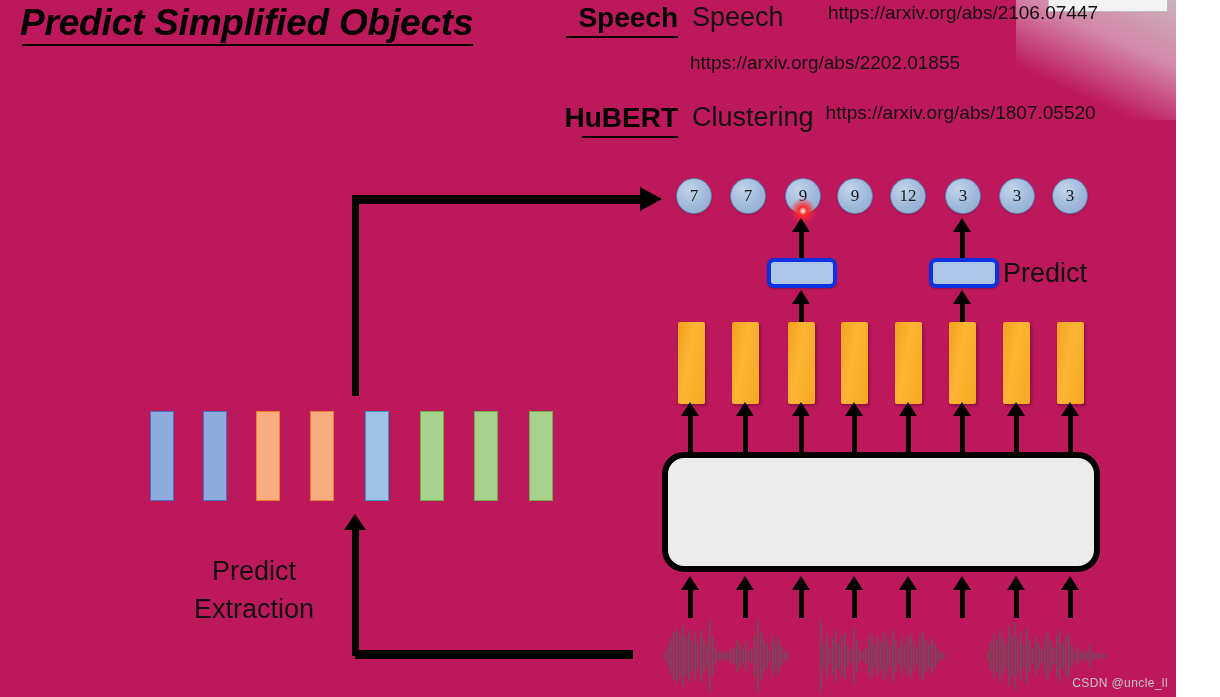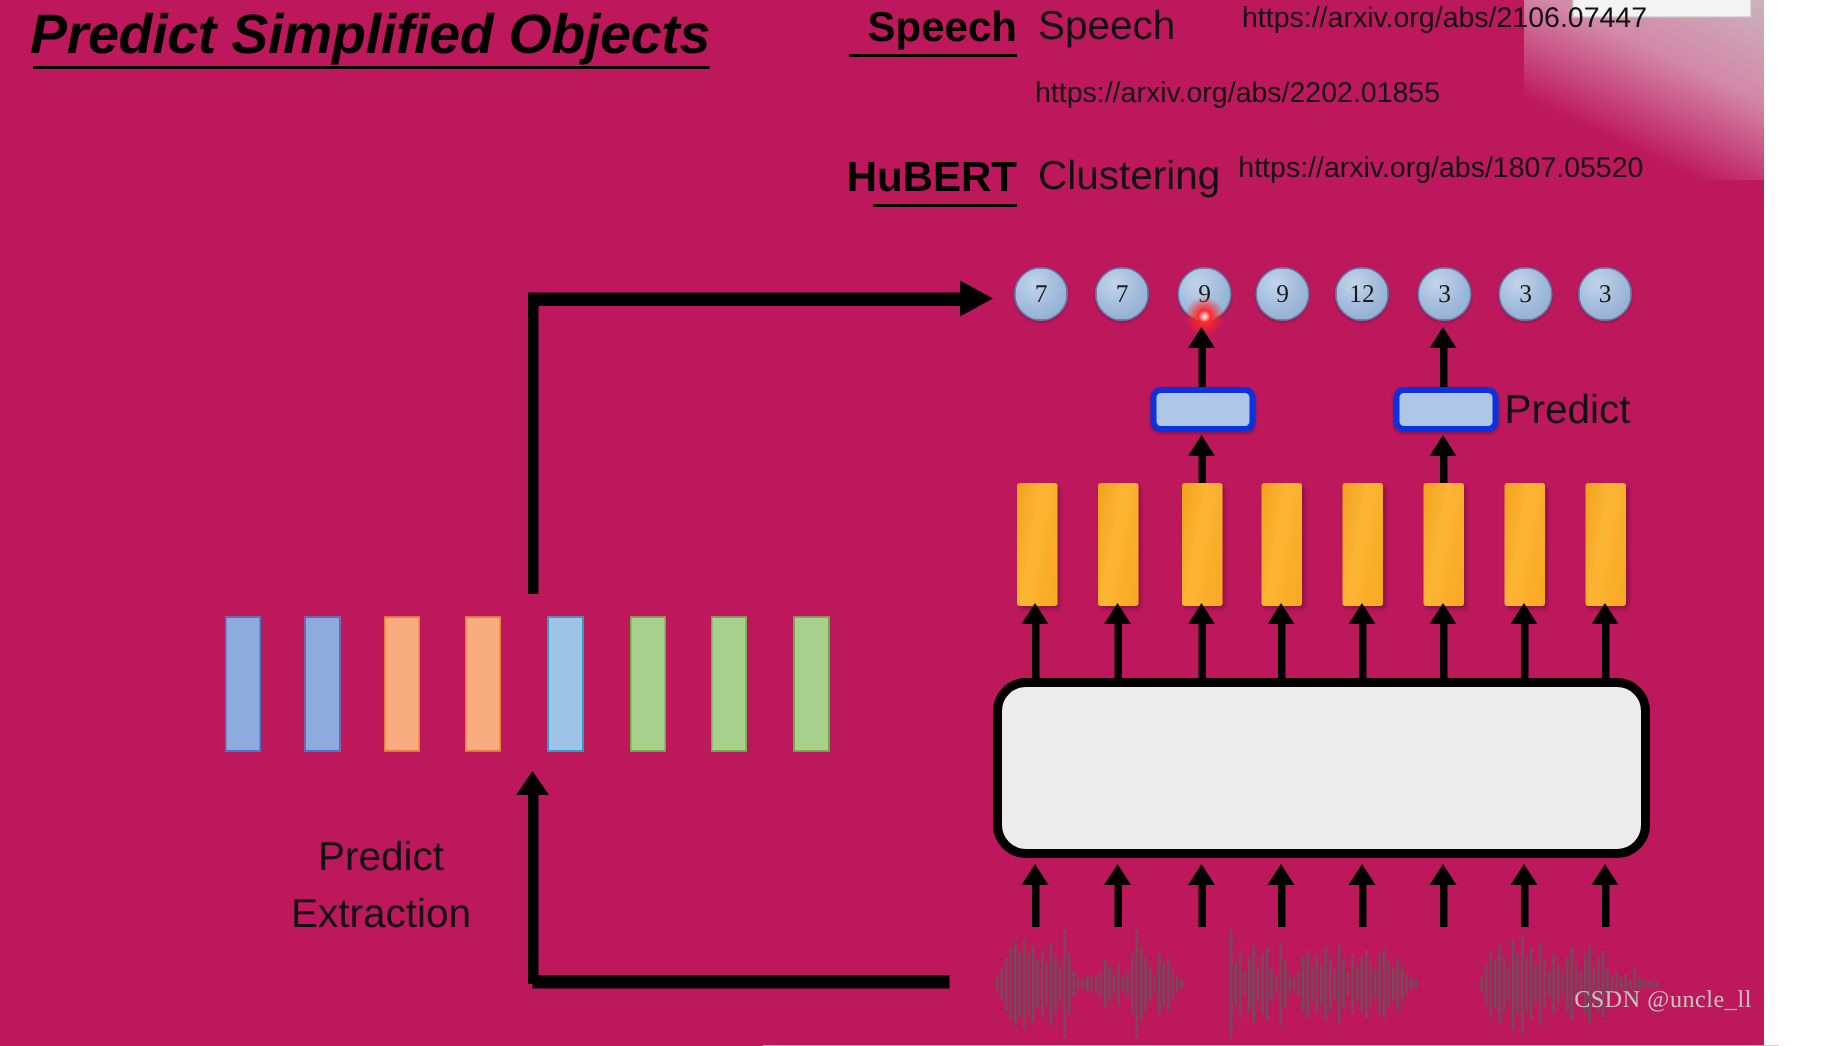--- a/index.html
+++ b/index.html
@@ -216,26 +216,25 @@
   
   .waveform {
     position: absolute;
     opacity: 0.82;
   }
 
   
   .watermark {
     position: absolute;
     right: 8px;
-    bottom: 21px;
-    font-size: 16px;
+    bottom: 7px;
+    font-size: 12px;
     color: #c3c3c3;
     letter-spacing: 0.4px;
     white-space: nowrap;
-    font-family: Liberation Serif, serif;
   }
 </style>
 </head>
 <body>
 
 <div id="slide">
 
   <div class="corner-artifact">
     <div class="tabstub"></div>
   </div>

